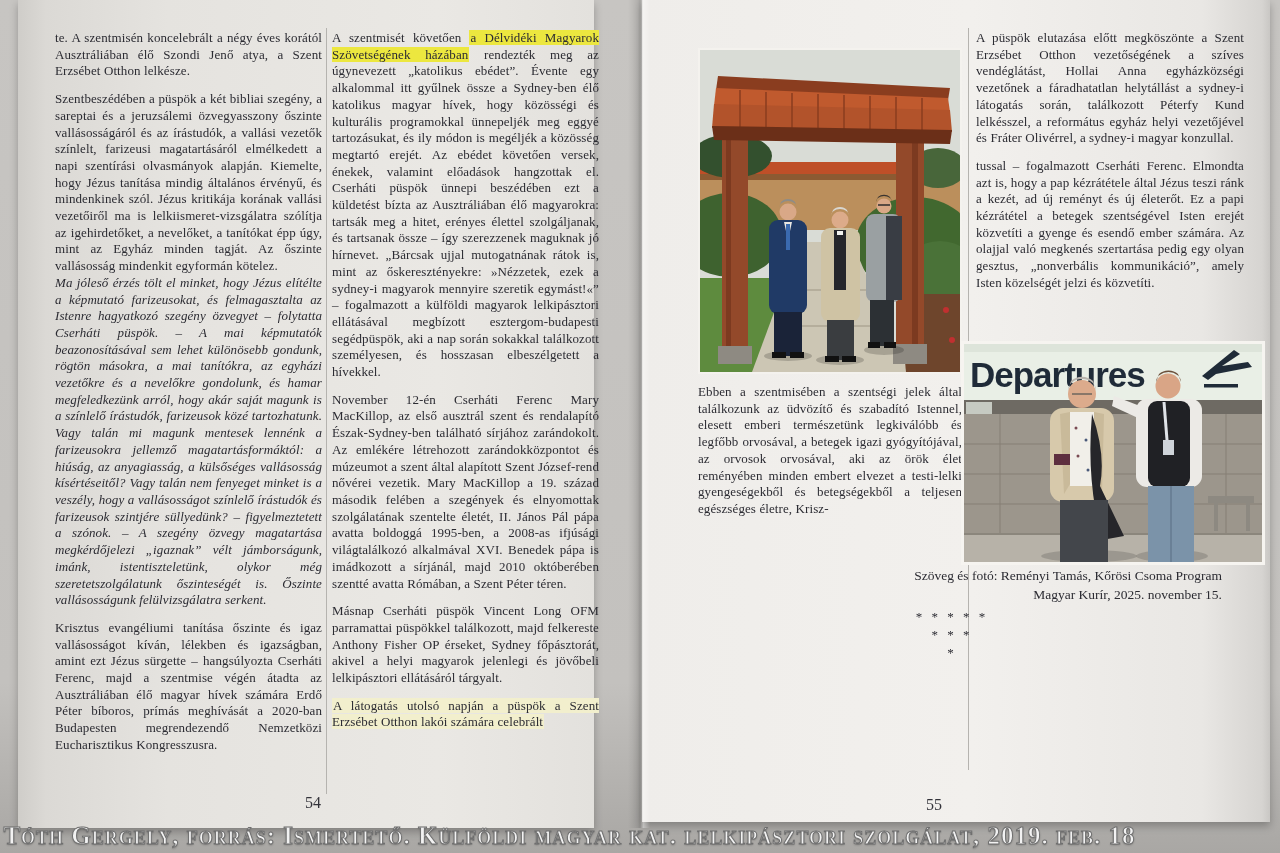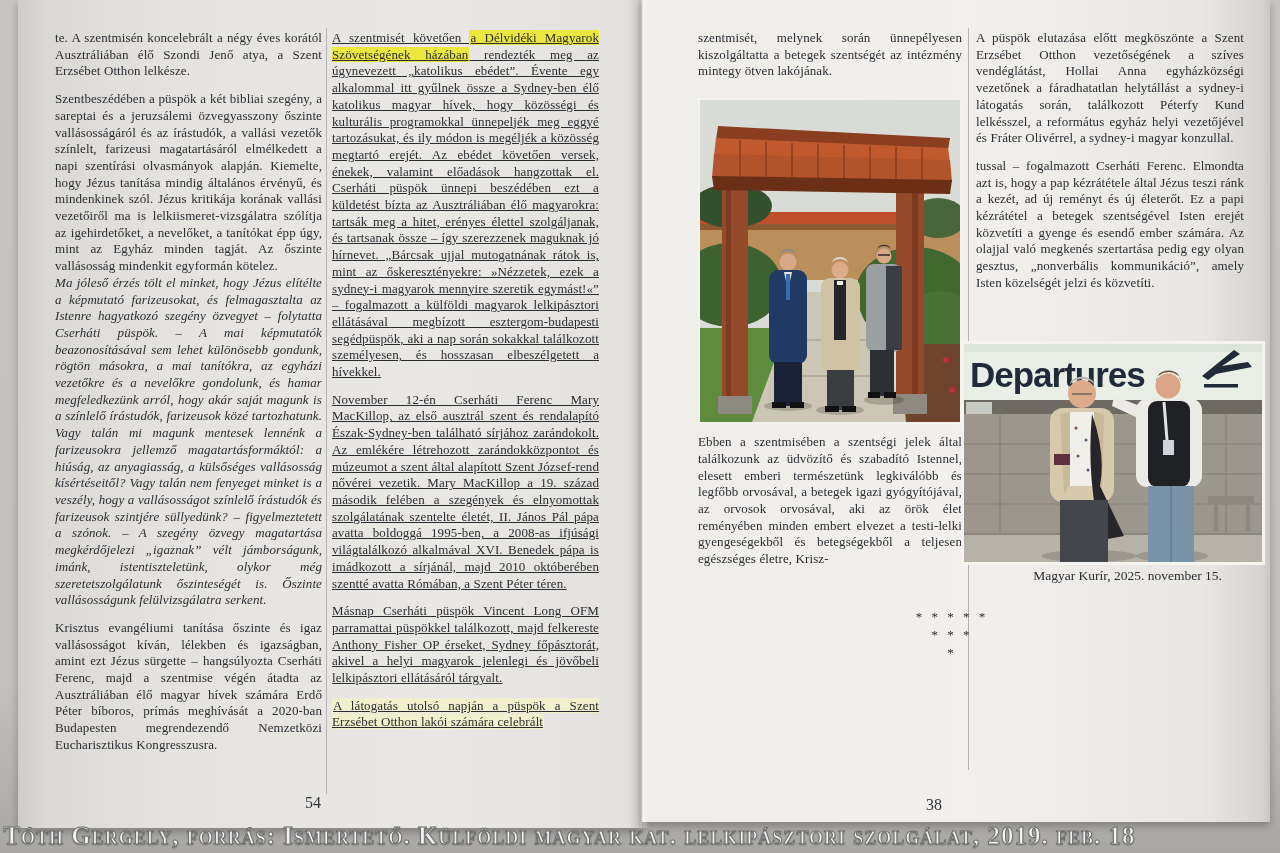--- a/index.html
+++ b/index.html
@@ -3,42 +3,42 @@
 <meta charset="utf-8">
 <style>
   html,body{margin:0;padding:0;}
   .scene{
     position:relative;width:1280px;height:853px;overflow:hidden;
     background:linear-gradient(180deg,#c7c5c2 0%,#c3c1be 80%,#a9a7a4 100%);
     font-family:"Liberation Serif", serif;color:#2b2b32;
   }
   .page{position:absolute;top:0;}
   .page-left{
-    left:18px;width:624px;height:828px;
+    left:18px;width:576px;height:828px;
     background:linear-gradient(90deg,#cfcdc9 0px,#dbd9d5 28px,#e5e3df 150px,#eae8e4 420px,#e3e1dd 100%);
     box-shadow:0 4px 8px rgba(0,0,0,0.25);
   }
   .page-right{
     left:642px;width:628px;height:822px;
     background:linear-gradient(90deg,#efedea 0px,#f2f0ed 330px,#e9e7e4 560px,#d6d4d1 620px,#c9c7c4 100%);
     box-shadow:0 4px 8px rgba(0,0,0,0.25);
   }
   .gutter{
     position:absolute;left:628px;top:0;width:22px;height:828px;pointer-events:none;
     background:linear-gradient(90deg,rgba(0,0,0,0) 0%,rgba(0,0,0,0.10) 45%,rgba(0,0,0,0.16) 55%,rgba(255,255,255,0.35) 70%,rgba(0,0,0,0) 100%);
   }
   .col{
     position:absolute;top:30px;
     font-size:13px;line-height:16.7px;text-align:justify;
     letter-spacing:0.1px;
   }
   .col p{margin:0 0 11px 0;}
   .col p.tight{margin-top:-11px;font-style:italic;}
   .col1{left:37px;width:267px;}
-  .col2{left:314px;width:267px;text-decoration:underline;}
+  .col2{left:314px;width:267px;}
   .col3{left:56px;width:264px;}
   .col4{left:334px;width:268px;}
   .rule{position:absolute;top:28px;width:1px;background:#b5b3af;}
   .rule-left{left:308px;height:766px;}
   .rule-right{left:326px;height:742px;}
   mark.hl{background:#ece73f;color:inherit;padding:0 1px;}
   mark.hl-faint{background:#f2efcd;color:inherit;padding:0 1px;}
   .page-number{position:absolute;width:60px;text-align:left;font-size:16px;color:#33333a;}
   .pn-54{left:287px;top:794px;}
   .pn-55{left:284px;top:796px;}
@@ -82,21 +82,20 @@
       <p>November 12-én Cserháti Ferenc Mary MacKillop, az első ausztrál szent és rendalapító Észak-Sydney-ben található sírjához zarándokolt. Az emlékére létrehozott zarándokközpontot és múzeumot a szent által alapított Szent József-rend nővérei vezetik. Mary MacKillop a 19. század második felében a szegények és elnyomottak szolgálatának szentelte életét, II. János Pál pápa avatta boldoggá 1995-ben, a 2008-as ifjúsági világtalálkozó alkalmával XVI. Benedek pápa is imádkozott a sírjánál, majd 2010 októberében szentté avatta Rómában, a Szent Péter téren.</p>
       <p>Másnap Cserháti püspök Vincent Long OFM parramattai püspökkel találkozott, majd felkereste Anthony Fisher OP érseket, Sydney főpásztorát, akivel a helyi magyarok jelenlegi és jövőbeli lelkipásztori ellátásáról tárgyalt.</p>
       <p><mark class="hl-faint">A látogatás utolsó napján a püspök a Szent Erzsébet Otthon lakói számára celebrált</mark></p>
     </div>
 
     <div class="page-number pn-54">54</div>
   </div>
 
   <div class="page page-right">
     <div class="col col3">
-      <p>szentmisét, melynek során ünnepélyesen kiszolgáltatta a betegek szentségét az intézmény mintegy ötven lakójának.</p>
 
       <svg class="photo-gate" width="260" height="322" viewBox="0 0 260 322" role="img">
         <rect x="0" y="0" width="260" height="322" fill="#d9dcd6"></rect>
         <rect x="0" y="112" width="260" height="12" fill="#bf4f28"></rect>
         <rect x="0" y="124" width="260" height="56" fill="#bb8f5c"></rect>
         <rect x="0" y="124" width="260" height="6" fill="#8c5a32"></rect>
         <ellipse cx="32" cy="106" rx="40" ry="22" fill="#33502e"></ellipse>
         <ellipse cx="238" cy="118" rx="28" ry="20" fill="#48663a"></ellipse>
         <rect x="214" y="90" width="2" height="40" fill="#55534e"></rect>
         <rect x="206" y="96" width="18" height="2" fill="#55534e"></rect>
@@ -229,30 +228,31 @@
         <path d="M176,62 L150,52 L148,62 L174,74 Z" fill="#eceae6"></path>
         <rect x="184" y="57" width="42" height="86" rx="9" fill="#202125"></rect>
         <line x1="200" y1="58" x2="203" y2="96" stroke="#dfe3e8" stroke-width="3"></line>
         <rect x="199" y="96" width="11" height="15" fill="#cfd4da"></rect>
         <rect x="184" y="142" width="46" height="76" fill="#7b93a9"></rect>
         <line x1="207" y1="142" x2="207" y2="218" stroke="#6a8096" stroke-width="2"></line>
       </g>
     </svg>
 
     <div class="credit">
+      <div>Szöveg és fotó: Reményi Tamás, Kőrösi Csoma Program</div>
       <div>Magyar Kurír, 2025. november 15.</div>
     </div>
 
     <div class="asterisks">
       <div>* * * * *</div>
       <div>* * *</div>
       <div>*</div>
     </div>
 
-    <div class="page-number pn-55">38</div>
+    <div class="page-number pn-55">55</div>
   </div>
 
   <div class="gutter"></div>
 
   <div class="caption-bar">
     <span>Fotó: Dr. Tóth Gergely, forrás: Ismertető. Külföldi magyar kat. lelkipásztori szolgálat, 2019. feb. 18</span>
   </div>
 
 </div>
 

